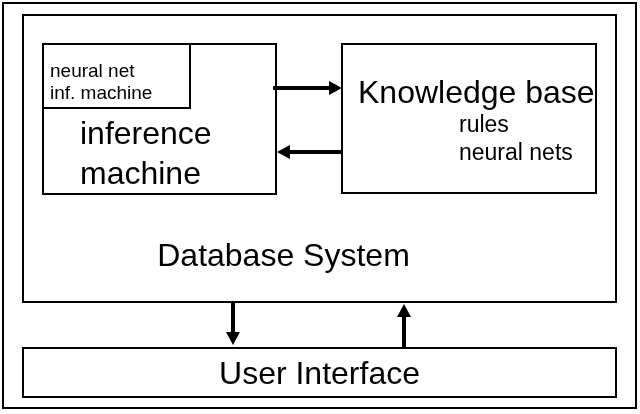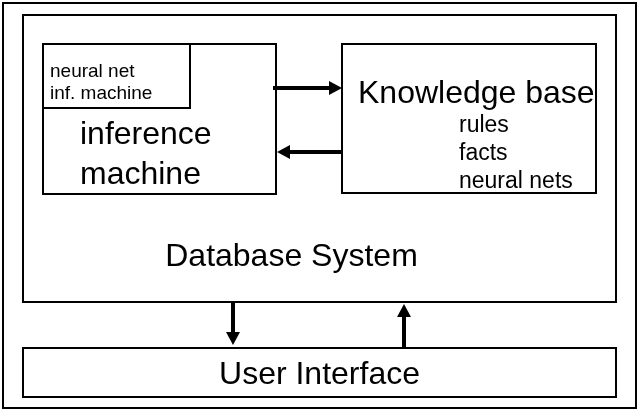--- a/index.html
+++ b/index.html
@@ -73,21 +73,20 @@
   .kb-items {
     padding-left: 116px;
     font-size: 23px;
     line-height: 28px;
   }
   .db-label {
     left: 22px; top: 237px; width: 523px;
     text-align: center;
     font-size: 32px;
     line-height: 36px;
-    margin-left: 8px;
   }
   .ui-label {
     font-size: 32px;
     line-height: 49px;
   }
 
   
   .stem-h { height: 4px; background: #000; }
   .stem-v { width: 4px; background: #000; }
   .head { width: 0; height: 0; }
@@ -123,21 +122,20 @@
   <div class="nn-text">
     <div>neural net</div>
     <div>inf. machine</div>
   </div>
 </div>
 
 <div class="abs box-knowledge">
   <div class="kb-title">Knowledge base</div>
   <div class="kb-items">
     <div>rules</div>
-    <div>facts</div>
     <div>neural nets</div>
   </div>
 </div>
 
 <div class="abs db-label">Database System</div>
 
 <div class="abs box-ui">
   <div class="ui-label">User Interface</div>
 </div>
 

